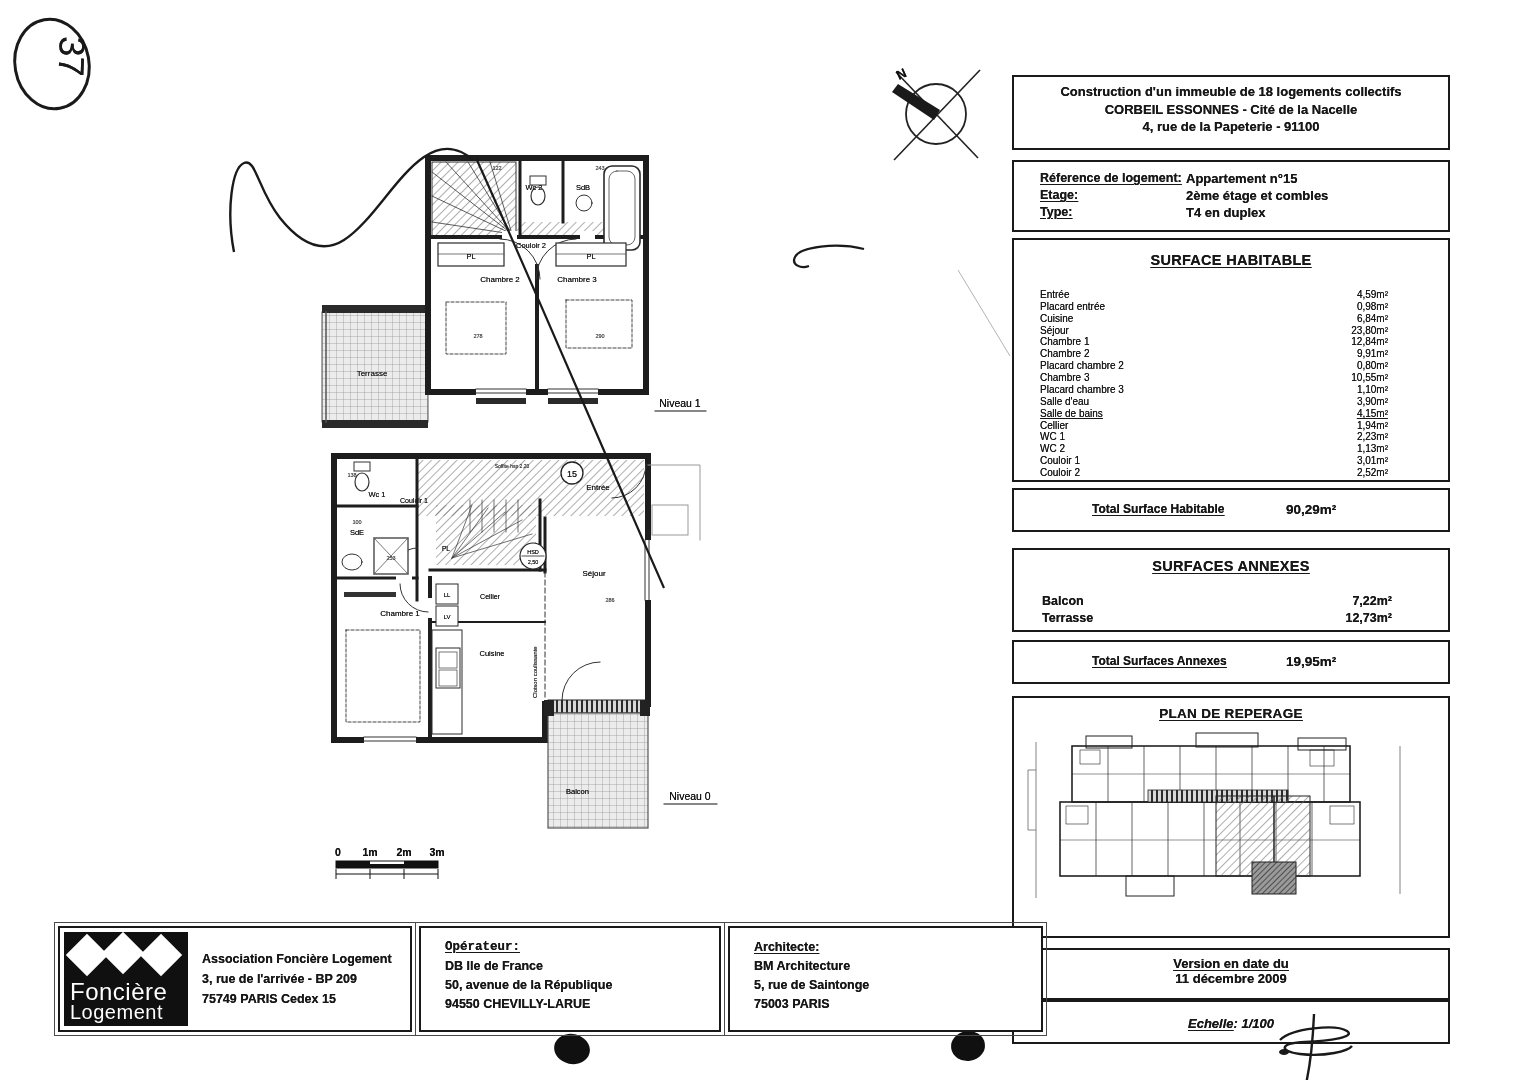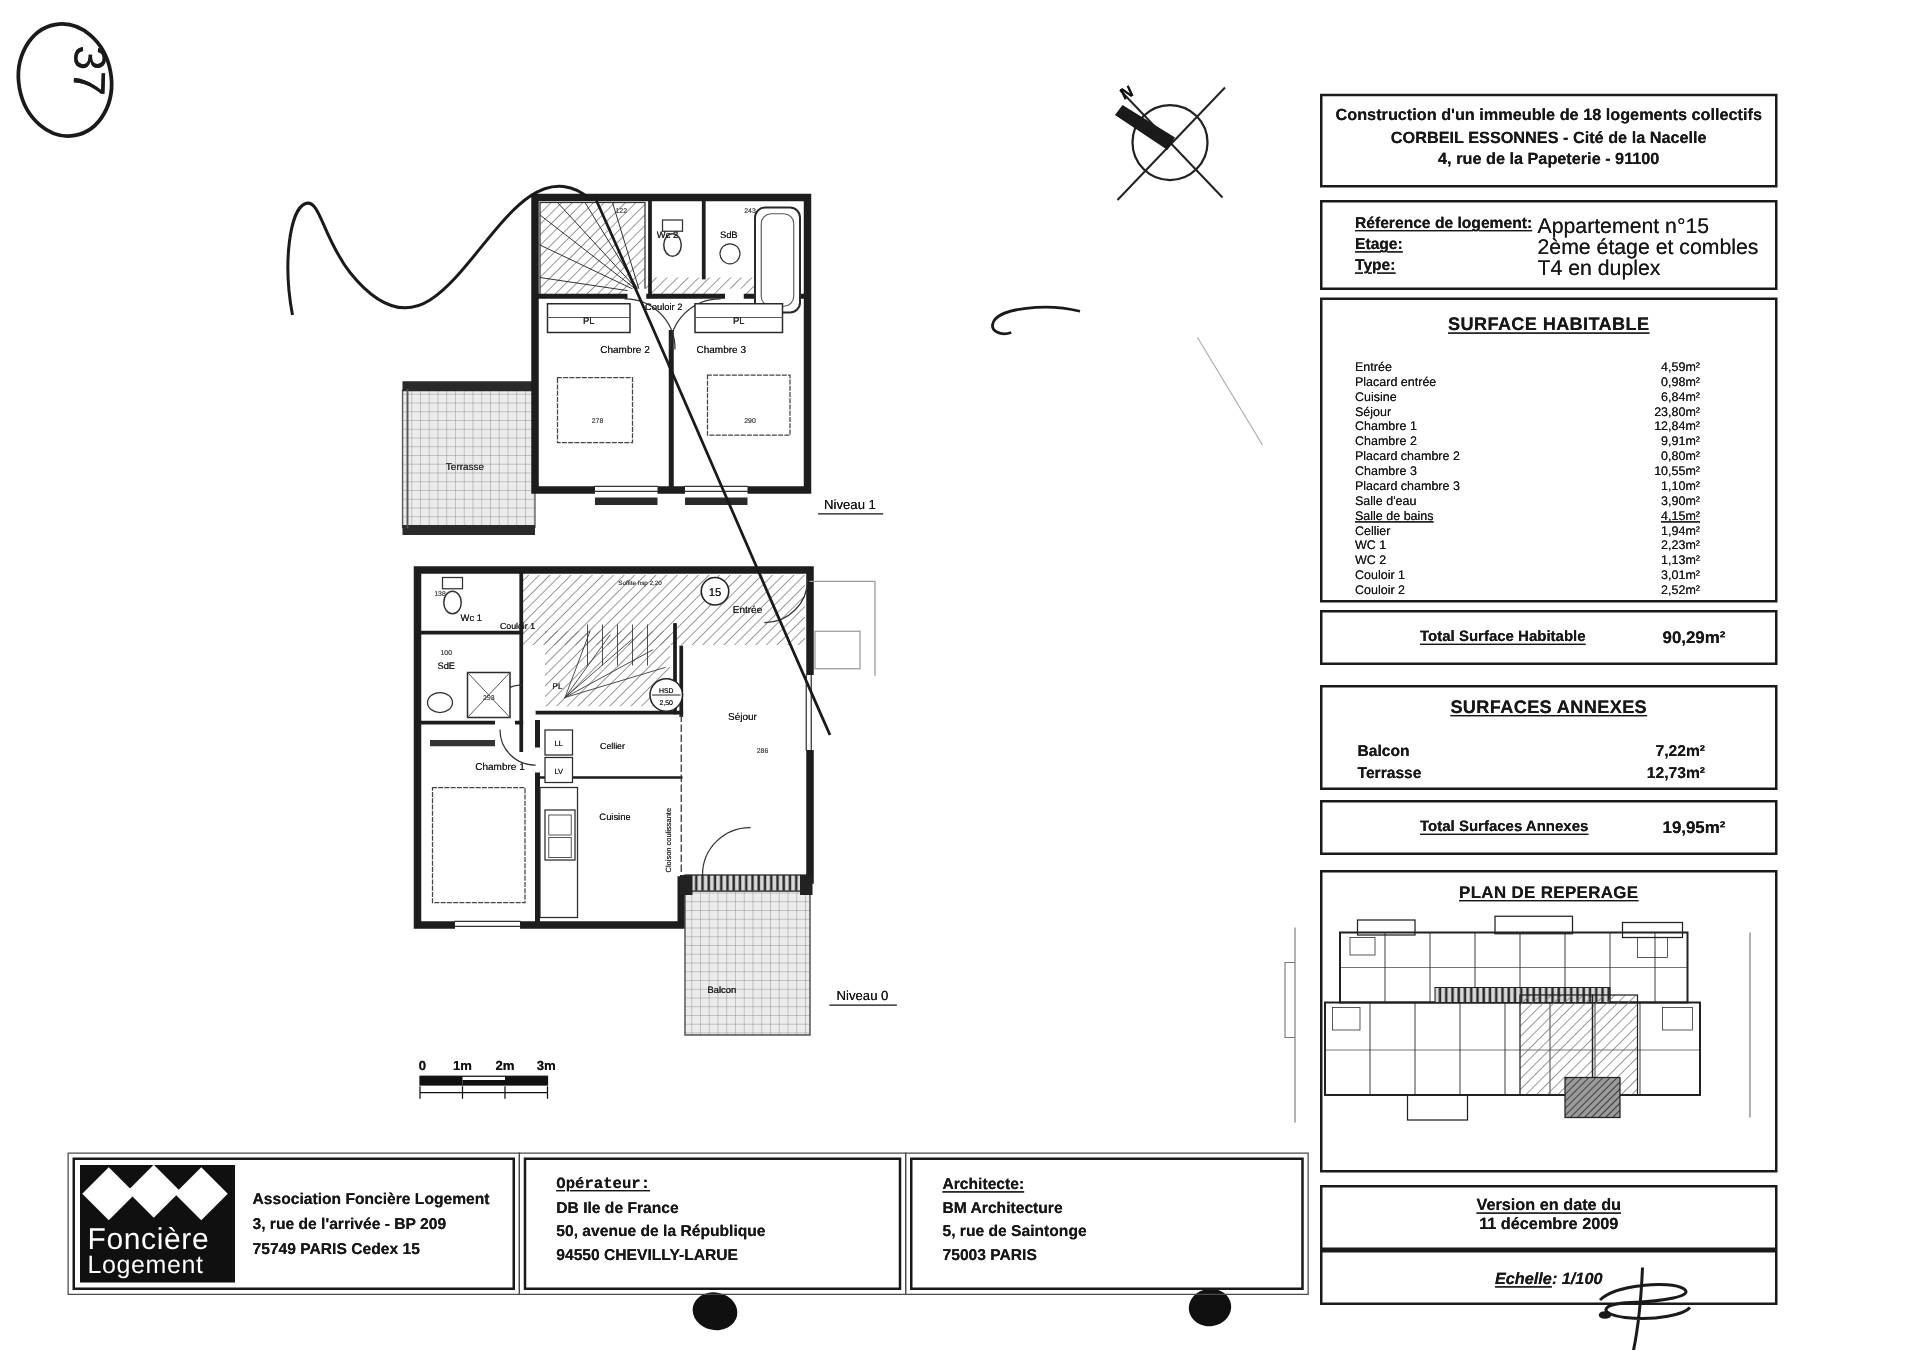--- a/index.html
+++ b/index.html
@@ -5,25 +5,25 @@
   html,body{margin:0;padding:0;background:#ffffff;}
   body{width:1528px;height:1080px;position:relative;overflow:hidden;
        font-family:"Liberation Sans", sans-serif;color:#171717;
        -webkit-font-smoothing:antialiased;}
   .abs{position:absolute;}
   .scan{text-shadow:0 0 .5px rgba(0,0,0,.85);}
   .u{text-decoration:underline;text-underline-offset:2px;}
   .it{font-style:italic;}
   .ctr{text-align:center;}
   
-  .rb{position:absolute;left:1056px;width:366px;border:2.2px solid #1a1a1a;
+  .rb{position:absolute;left:1012px;width:438px;border:2.2px solid #1a1a1a;
       background:transparent;box-sizing:border-box;}
   .hdr-line{font-size:13px;font-weight:700;line-height:17.5px;}
   .ref-row{position:absolute;left:26px;font-size:12.5px;font-weight:700;}
-  .ref-val{position:absolute;left:172px;font-size:17px;font-weight:400;}
+  .ref-val{position:absolute;left:172px;font-size:13px;font-weight:700;}
   .blk-title{position:absolute;left:0;right:0;text-align:center;font-size:14.5px;
              font-weight:700;letter-spacing:.3px;}
   .sh-row{position:absolute;left:26px;right:60px;display:flex;
           justify-content:space-between;font-size:10px;line-height:11px;}
   .tot-lab{position:absolute;left:78px;font-size:12px;font-weight:700;text-align:center;}
   .tot-val{position:absolute;left:272px;font-size:13.5px;font-weight:700;}
   .ann-row{position:absolute;left:28px;right:56px;display:flex;
            justify-content:space-between;font-size:12.5px;font-weight:700;}
   
   .fb{position:absolute;top:926px;height:106px;border:2px solid #191919;

